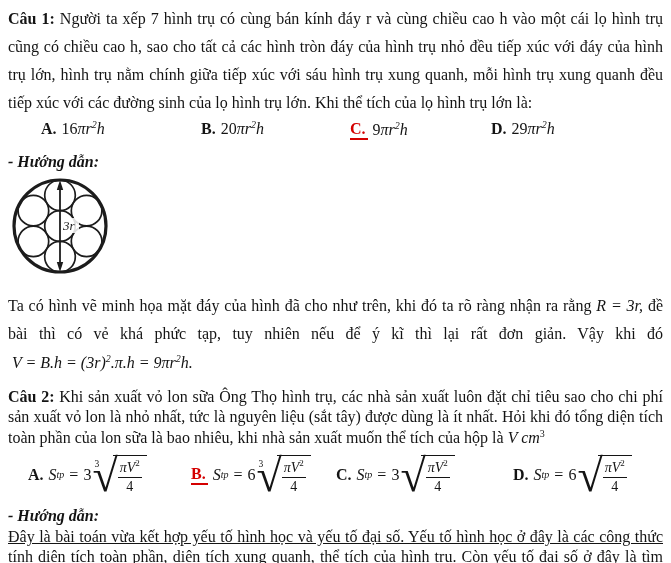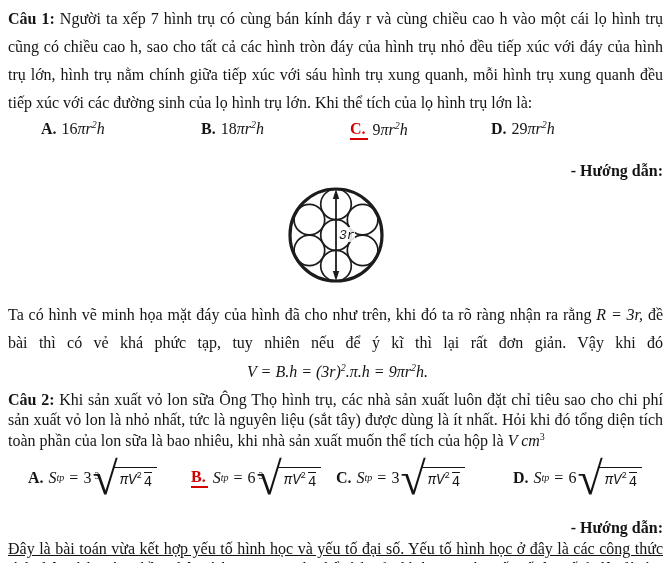--- a/index.html
+++ b/index.html
@@ -3,74 +3,74 @@
 <meta charset="utf-8">
 <style>
   :root { --text:#141414; --accent-red:#d40000; --figure-stroke:#1c1c1c; }
   * { box-sizing:border-box; }
   html,body { margin:0; padding:0; width:671px; height:563px; overflow:hidden; background:#ffffff; }
   body { padding:5px 8px 0 8px; font-family:"Liberation Serif","DejaVu Serif",serif;
          font-size:16px; color:var(--text); }
 
   .para { margin:0; text-align:justify; }
   .q1   { line-height:28px; }
-  .q2   { margin-top:6px; line-height:20.4px; }
+  .q2   { margin-top:12px; line-height:20.4px; }
   .sol1 { margin-top:12px; line-height:27.5px; text-align-last:justify; }
   .sol2 { margin-top:1px; line-height:19.8px;text-decoration:underline; }
   b.qlabel { font-weight:700; }
 
-  .hd { font-weight:700; margin-top:15px; height:21px; line-height:21px;text-align:right; }
+  .hd { font-weight:700; font-style:italic; margin-top:6px; height:21px; line-height:21px; }
 
   .optrow { position:relative; margin-top:3px; }
   .optrow1 { height:25px; }
   .optrow2 { height:48px; margin-top:3px; }
   .opt { position:absolute; top:0; white-space:nowrap; display:inline-flex; align-items:center; }
   .optrow2 .opt { height:48px; }
   .letter { font-weight:700; margin-right:5px; font-style:normal; }
   .letter.correct { color:var(--accent-red); border-bottom:2px solid var(--accent-red); padding:0 2px 0 0; }
 
   i, .it { font-style:italic; }
   sup { font-size:10px; vertical-align:super; line-height:0; }
   sub { font-size:10px; vertical-align:sub; line-height:0; font-style:italic; }
   .mcoef { font-style:normal;text-align:center; }
   .meq { margin:0 5px; font-style:normal; }
 
   
   .sqrt { display:inline-flex; align-items:center; position:relative; margin-left:1px; }
   .ridx { position:absolute; left:2px; top:5px; font-size:9.5px; font-style:normal; line-height:1; }
   .rsign { font-style:normal; font-size:46px; line-height:0; margin-right:-5px; position:relative; top:1px; font-weight:400; }
   .rbody { display:inline-block; border-top:1.6px solid var(--text); padding:2px 5px 0 5px; }
-  .frac { display:inline-flex; flex-direction:row; align-items:flex-start; font-size:14px; line-height:1.15;font-family:Liberation Mono, monospace; }
+  .frac { display:inline-flex; flex-direction:column; align-items:center; font-size:14px; line-height:1.15; }
   .frac .num { display:block; padding:0 2px 1px 2px; }
   .frac .num sup { font-size:9px; }
   .frac .den { display:block; width:100%; text-align:center; border-top:1.2px solid var(--text); padding-top:1px; font-style:normal; }
 
-  .formula-line { margin:4px 0 0 4px; height:24px; line-height:24px; font-style:italic;text-align:center; }
-
-  .figwrap { text-align:center; margin-top:2px; height:106px;font-family:Liberation Mono, monospace; }
+  .formula-line { margin:4px 0 0 4px; height:24px; line-height:24px; font-style:italic; }
+
+  .figwrap { text-align:left; margin-top:2px; height:106px; }
   .figwrap svg { display:inline-block; }
   .figlabel { font-style:italic; }
 </style>
 </head>
 <body>
 
 <p class="para q1">
   <b class="qlabel">Câu 1:</b>
   <span>Người ta xếp 7 hình trụ có cùng bán kính đáy r và cùng chiều cao h vào một cái lọ hình trụ cũng có chiều cao h, sao cho tất cả các hình tròn đáy của hình trụ nhỏ đều tiếp xúc với đáy của hình trụ lớn, hình trụ nằm chính giữa tiếp xúc với sáu hình trụ xung quanh, mỗi hình trụ xung quanh đều tiếp xúc với các đường sinh của lọ hình trụ lớn. Khi thể tích của lọ hình trụ lớn là:</span>
 </p>
 
 <div class="optrow optrow1">
   <span class="opt" style="left:33px">
     <b class="letter">A.</b>
     <span class="mcoef">16</span>
       <i><span>πr</span><sup>2</sup><span>h</span></i>
   </span>
   <span class="opt" style="left:193px">
     <b class="letter">B.</b>
-    <span class="mcoef">18</span>
+    <span class="mcoef">20</span>
       <i><span>πr</span><sup>2</sup><span>h</span></i>
   </span>
   <span class="opt" style="left:342px">
     <b class="letter correct">C.</b>
     <span class="mcoef">9</span>
       <i><span>πr</span><sup>2</sup><span>h</span></i>
   </span>
   <span class="opt" style="left:483px">
     <b class="letter">D.</b>
     <span class="mcoef">29</span>

